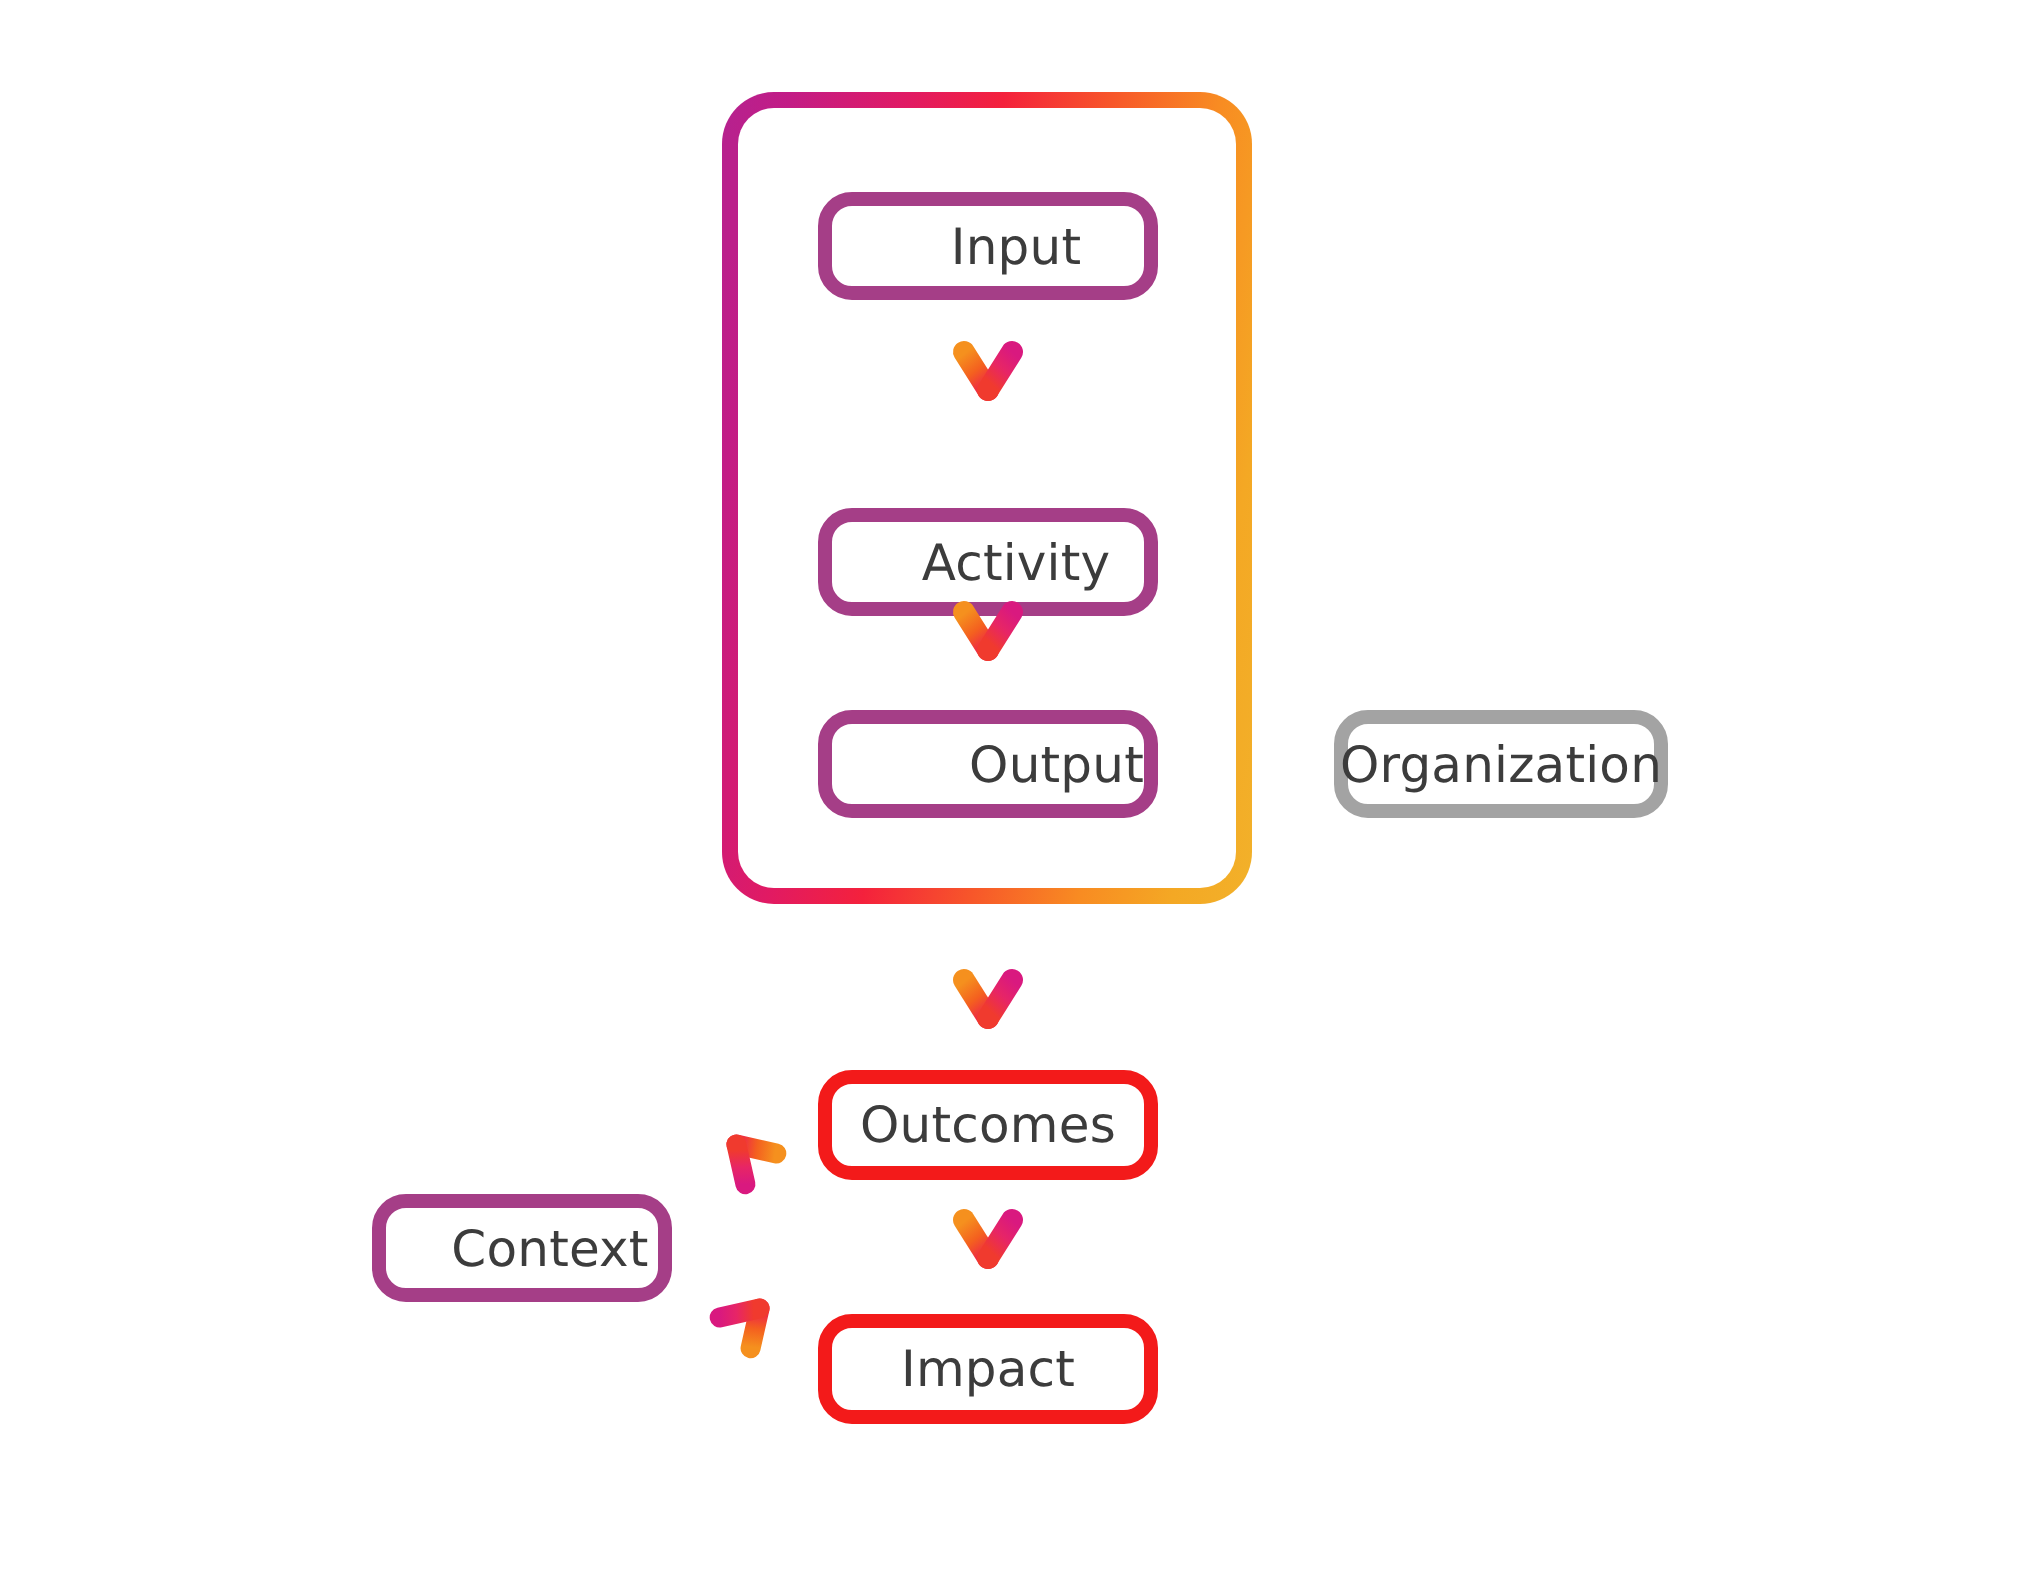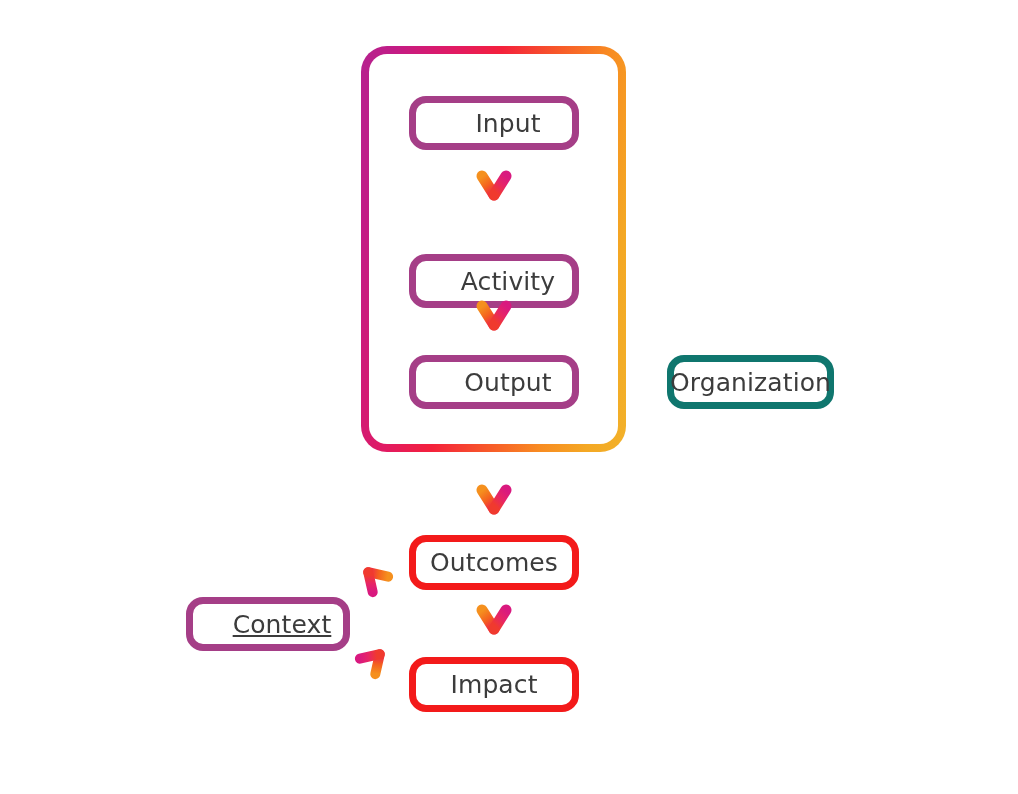--- a/index.html
+++ b/index.html
@@ -59,31 +59,31 @@
     white-space: nowrap;
   }
   .node-purple {
     border: 7px solid #A53E87;
     padding-left: 28px;
   }
   .node-red {
     border: 7px solid #F31A1A;
   }
   .node-amber {
-    border: 7px solid #0f766e;
+    border: 7px solid #a3a3a3;
   }
 
   
   .n-input     { left: 409px; top: 96px;  width: 170px; height: 54px; }
   .n-activity  { left: 409px; top: 226px; width: 170px; height: 54px; margin-top: 28px; }
-  .n-output    { left: 409px; top: 355px; width: 170px; height: 54px; }
+  .n-output    { left: 409px; top: 355px; width: 170px; height: 54px; justify-content: flex-end; }
   .n-outcomes  { left: 409px; top: 535px; width: 170px; height: 55px; }
   .n-impact    { left: 409px; top: 657px; width: 170px; height: 55px; }
   .n-org       { left: 667px; top: 355px; width: 167px; height: 54px; }
-  .n-context   { left: 186px; top: 597px; width: 164px; height: 54px; text-decoration: underline; }
+  .n-context   { left: 186px; top: 597px; width: 150px; height: 54px; }
 
   
   .chev {
     position: absolute;
     width: 44px;
     height: 44px;
     pointer-events: none;
   }
   .chev svg { display: block; width: 100%; height: 100%; }
 

